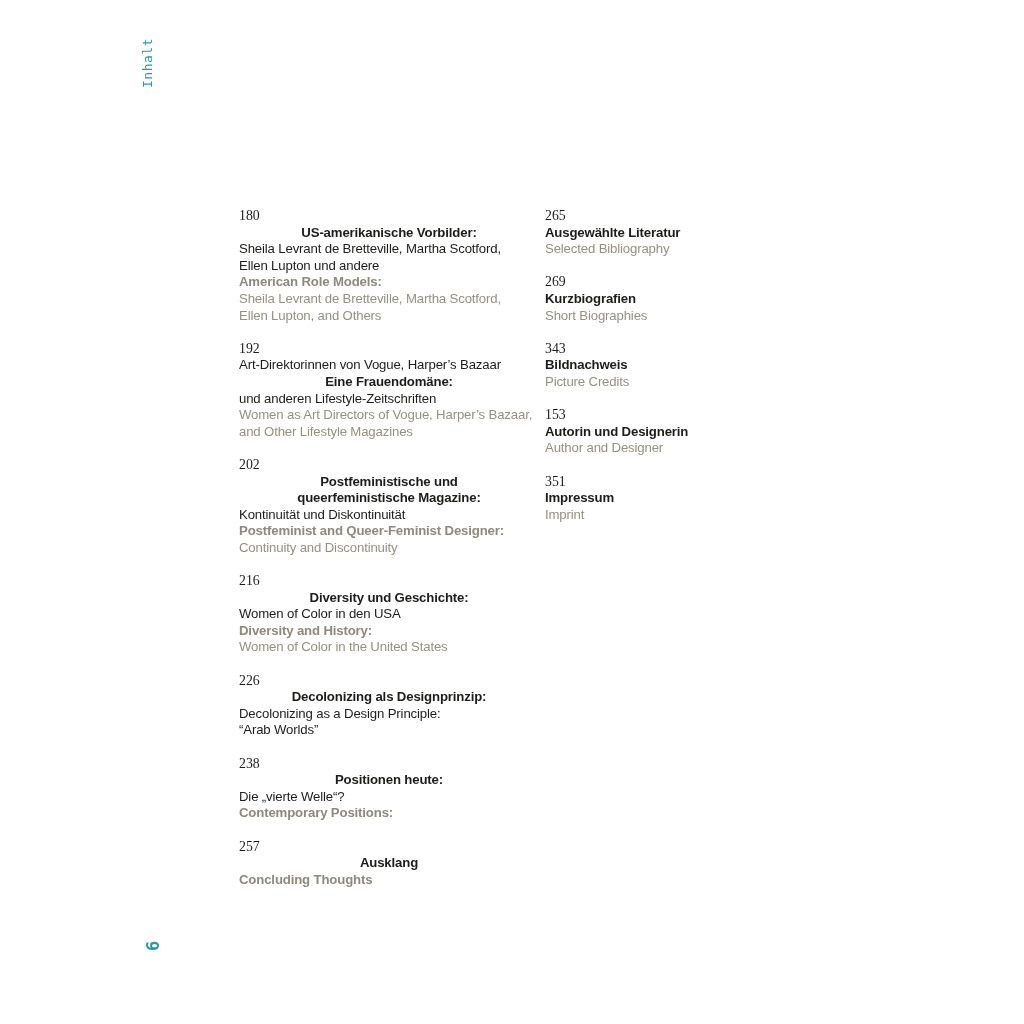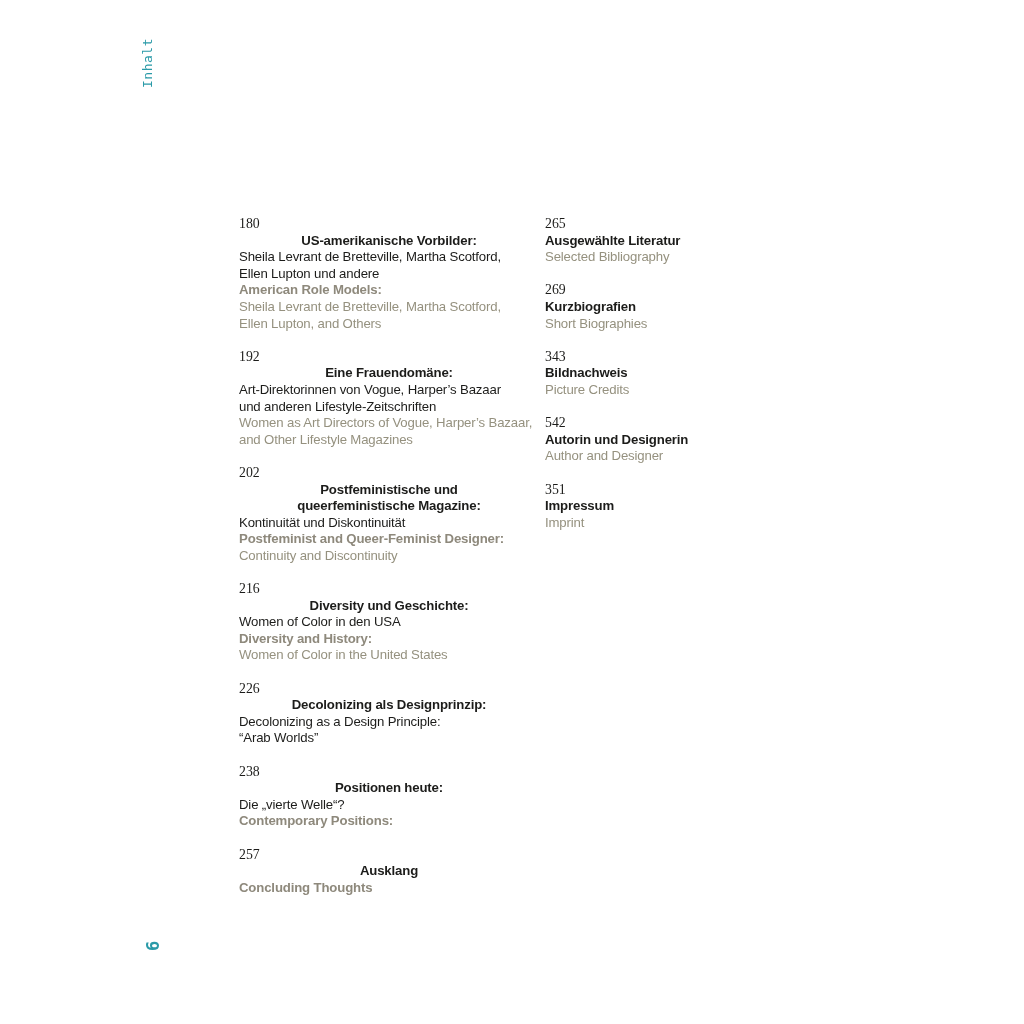--- a/index.html
+++ b/index.html
@@ -33,21 +33,21 @@
     transform:rotate(-90deg);
     transform-origin:0 0;
     font-family:"DejaVu Sans Mono",monospace;
     font-size:17px;
     font-weight:700;
     color:var(--accent);
     white-space:nowrap;
   }
   .toc-col{
     position:absolute;
-    top:216px;
+    top:208px;
   }
   .toc-col.left{left:239px;width:300px;}
   .toc-col.right{left:545px;width:250px;}
   .entry{margin-bottom:16.6px;}
   .pnum{
     font-family:"Liberation Serif",serif;
     font-size:13.8px;
     line-height:16.6px;
     color:var(--ink);
   }
@@ -73,22 +73,22 @@
       <div class="pnum">180</div>
       <div class="line bold-black">US-amerikanische Vorbilder:</div>
       <div class="line regular-black">Sheila Levrant de Bretteville, Martha Scotford,</div>
       <div class="line regular-black">Ellen Lupton und andere</div>
       <div class="line bold-gray">American Role Models:</div>
       <div class="line regular-gray">Sheila Levrant de Bretteville, Martha Scotford,</div>
       <div class="line regular-gray">Ellen Lupton, and Others</div>
     </div>
     <div class="entry">
       <div class="pnum">192</div>
+      <div class="line regular-black">Art-Direktorinnen von Vogue, Harper’s Bazaar</div>
       <div class="line bold-black">Eine Frauendomäne:</div>
-      <div class="line regular-black">Art-Direktorinnen von Vogue, Harper’s Bazaar</div>
       <div class="line regular-black">und anderen Lifestyle-Zeitschriften</div>
       <div class="line regular-gray">Women as Art Directors of Vogue, Harper’s Bazaar,</div>
       <div class="line regular-gray">and Other Lifestyle Magazines</div>
     </div>
     <div class="entry">
       <div class="pnum">202</div>
       <div class="line bold-black">Postfeministische und</div>
       <div class="line bold-black">queerfeministische Magazine:</div>
       <div class="line regular-black">Kontinuität und Diskontinuität</div>
       <div class="line bold-gray">Postfeminist and Queer-Feminist Designer:</div>
@@ -130,21 +130,21 @@
       <div class="pnum">269</div>
       <div class="line semibold-black">Kurzbiografien</div>
       <div class="line regular-gray">Short Biographies</div>
     </div>
     <div class="entry">
       <div class="pnum">343</div>
       <div class="line semibold-black">Bildnachweis</div>
       <div class="line regular-gray">Picture Credits</div>
     </div>
     <div class="entry">
-      <div class="pnum">542</div>
+      <div class="pnum">153</div>
       <div class="line semibold-black">Autorin und Designerin</div>
       <div class="line regular-gray">Author and Designer</div>
     </div>
     <div class="entry">
       <div class="pnum">351</div>
       <div class="line semibold-black">Impressum</div>
       <div class="line regular-gray">Imprint</div>
     </div>
   </div>
 

